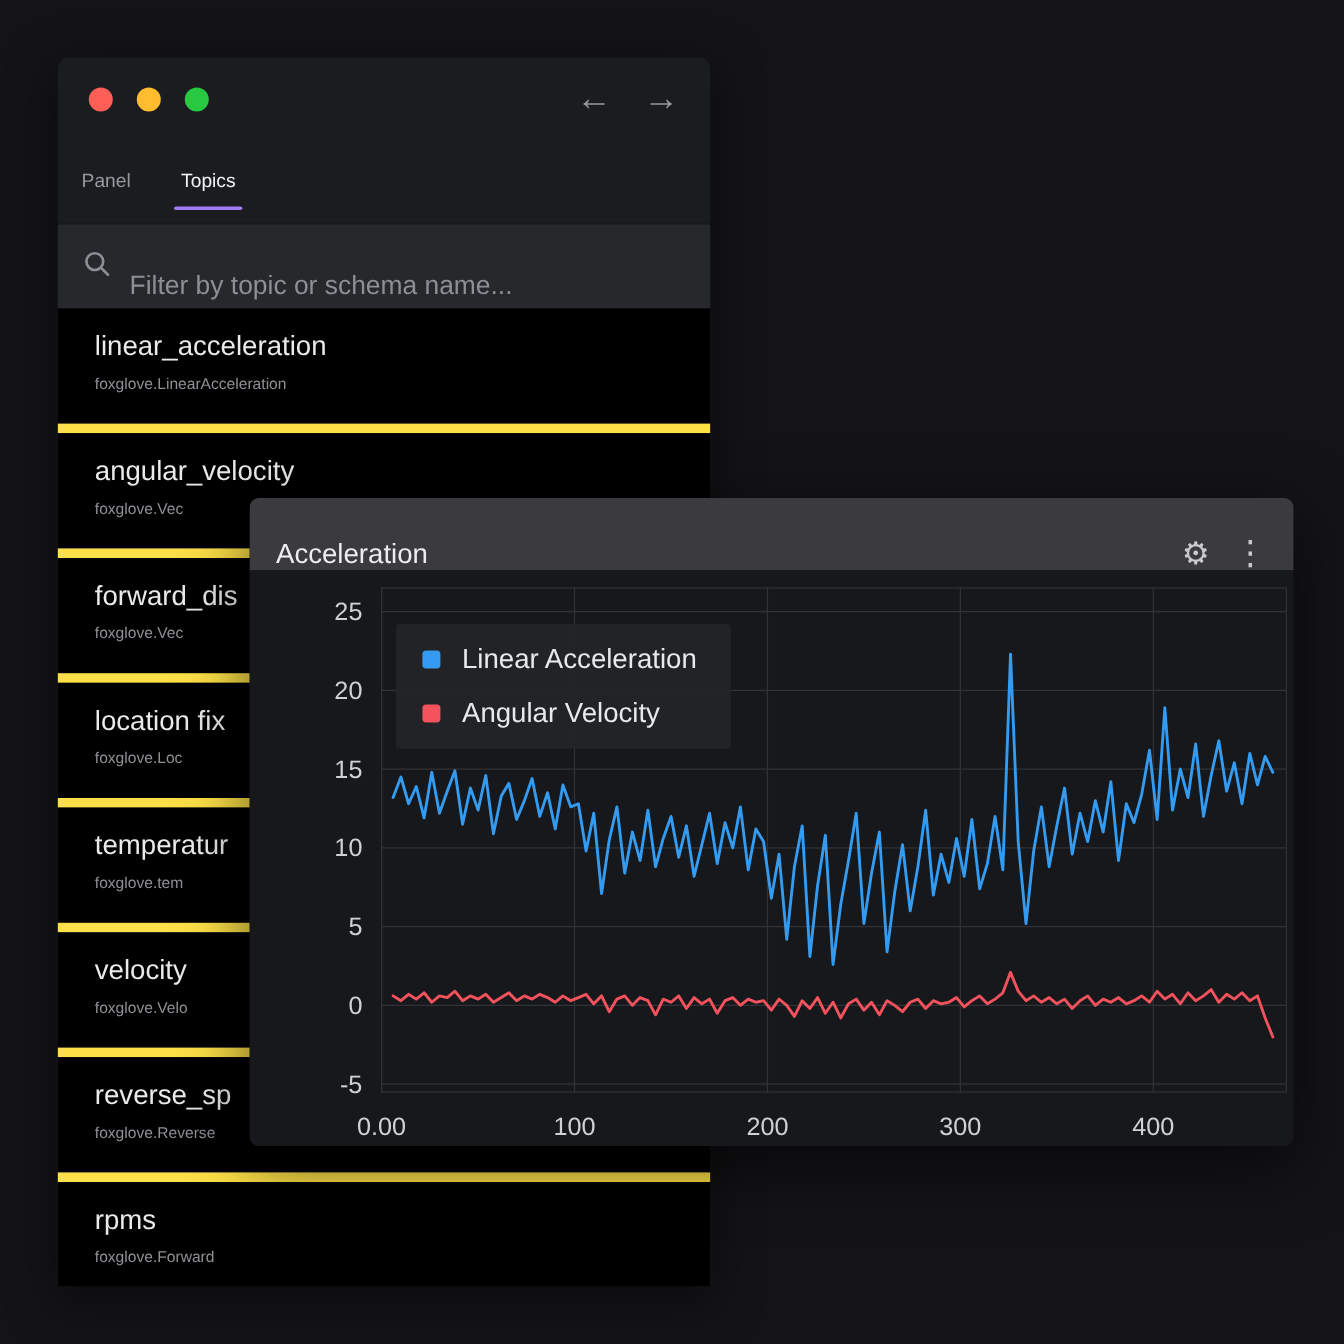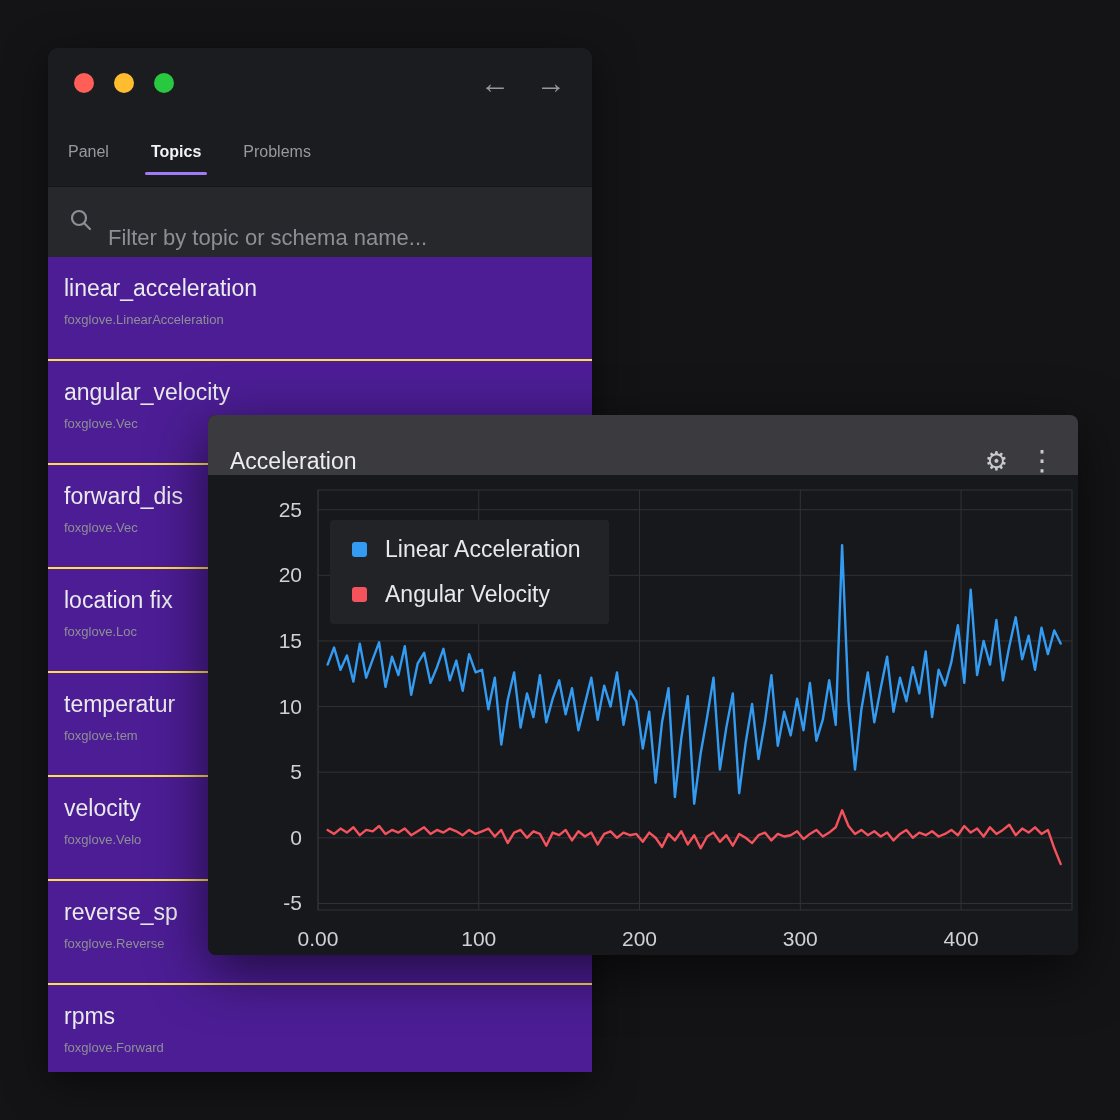--- a/index.html
+++ b/index.html
@@ -16,33 +16,33 @@
     box-shadow:0 10px 40px rgba(0,0,0,.5);
   }
   .topbar{height:70px;display:flex;align-items:center;padding:0 26px;background:#1b1c1f}
   .lights{display:flex;gap:20px}
   .light{width:20px;height:20px;border-radius:50%}
   .nav-arrows{margin-left:auto;display:flex;gap:26px;color:#96979b;font-size:30px;line-height:1}
   .nav-arrows span{cursor:default}
 
   .tabs{height:68px;display:flex;align-items:center;padding:0 16px;gap:34px}
   .tab{position:relative;font-size:16px;color:#98999e;padding:16px 4px;cursor:default}
-  .tab.active{color:#f2f3f5;font-weight:bold}
+  .tab.active{color:#f2f3f5;font-weight:normal}
   .tab-underline{position:absolute;left:-2px;right:-2px;bottom:2px;height:3px;border-radius:2px}
 
   .search{height:70px;background:#26282c;display:flex;align-items:center;padding:0 20px;gap:12px;border-top:1px solid #151619}
   .search svg{flex:none}
   .search input{
     background:transparent;border:none;outline:none;width:100%;
     font-size:22px;color:#e8e9ea;font-family:"Liberation Sans",sans-serif;margin-top:32px;
   }
   .search input::placeholder{color:#8d8f94}
 
   .topic-list{background:#202226}
-  .topic-row{height:104px;box-sizing:border-box;padding:18px 16px 0;border-bottom:2px solid #fde047;background:#4c1d95}
+  .topic-row{height:104px;box-sizing:border-box;padding:18px 31px 0;border-bottom:8px solid #fde047;background:#000000}
   .topic-name{font-size:23px;color:#e9eaec;white-space:nowrap}
   .topic-schema{font-size:13px;color:#8e9095;margin-top:10px;white-space:nowrap}
 
   
   .panel{
     position:absolute;left:208px;top:415px;width:870px;height:540px;z-index:2;
     border-radius:8px;overflow:hidden;background:#17181b;
     box-shadow:0 16px 56px rgba(0,0,0,.6);
   }
   .panel-header{height:60px;background:#3b3b3f;display:flex;align-items:flex-end;padding:0 22px}
@@ -79,21 +79,20 @@
       <span>→</span>
     </div>
   </div>
 
   <div class="tabs">
     <div class="tab">Panel</div>
     <div class="tab active">
       <span>Topics</span>
       <div class="tab-underline" style="background: rgb(160, 123, 245);"></div>
     </div>
-    <div class="tab">Problems</div>
   </div>
 
   <div class="search">
     <span>
       <svg width="26" height="26" viewBox="0 0 26 26" fill="none">
         <circle cx="11" cy="11" r="7" stroke="#8d8f94" stroke-width="2.2"></circle>
         <line x1="16.2" y1="16.2" x2="22" y2="22" stroke="#8d8f94" stroke-width="2.2" stroke-linecap="round"></line>
       </svg>
     </span>
     <input type="text" placeholder="Filter by topic or schema name..." style="">

